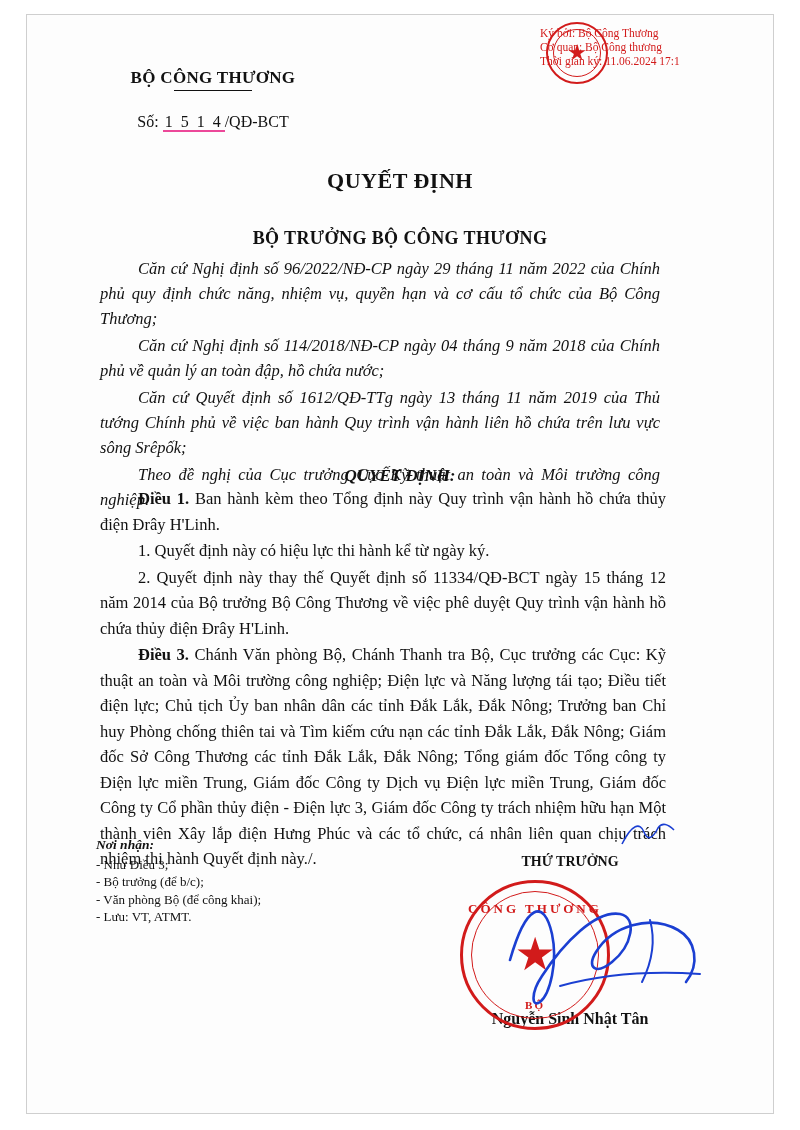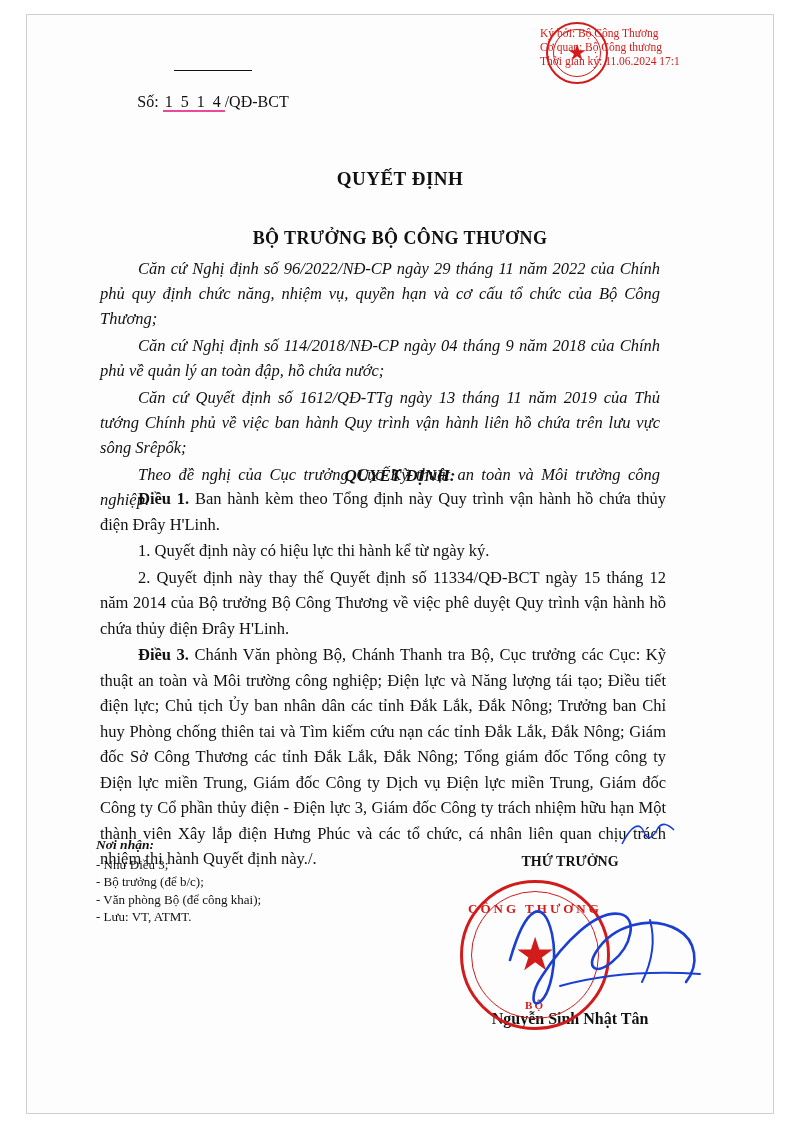--- a/index.html
+++ b/index.html
@@ -134,21 +134,21 @@
     letter-spacing: 1px;
   }
 
   
   .title1 {
     position: absolute;
     left: 0; right: 0;
     top: 168px;
     text-align: center;
     font-weight: bold;
-    font-size: 19px;
+    font-size: 22px;
     letter-spacing: 0.5px;
   }
   .title2 {
     position: absolute;
     left: 100px;
     right: 100px;
     top: 190px;
     text-align: center;
     font-weight: bold;
     font-size: 16.5px;
@@ -313,20 +313,21 @@
   <div class="seal-red">
     <span class="seal-star">★</span>
   </div>
   <div class="sig-block">
     <div class="line">Ký bởi: Bộ Công Thương</div>
     <div class="line">Cơ quan: Bộ Công thương</div>
     <div class="line">Thời gian ký: 11.06.2024 17:1</div>
   </div>
 
   <div class="hdr-left">
+    <div class="org">BỘ CÔNG THƯƠNG</div>
     <div class="rule"></div>
     <div class="sonum">
       <span>Số:</span>
       <span class="num">1 5 1 4</span><span>/QĐ-BCT</span>
     </div>
   </div>
 
 
   <div class="title1">QUYẾT ĐỊNH</div>
   <div class="title3">BỘ TRƯỞNG BỘ CÔNG THƯƠNG</div>

